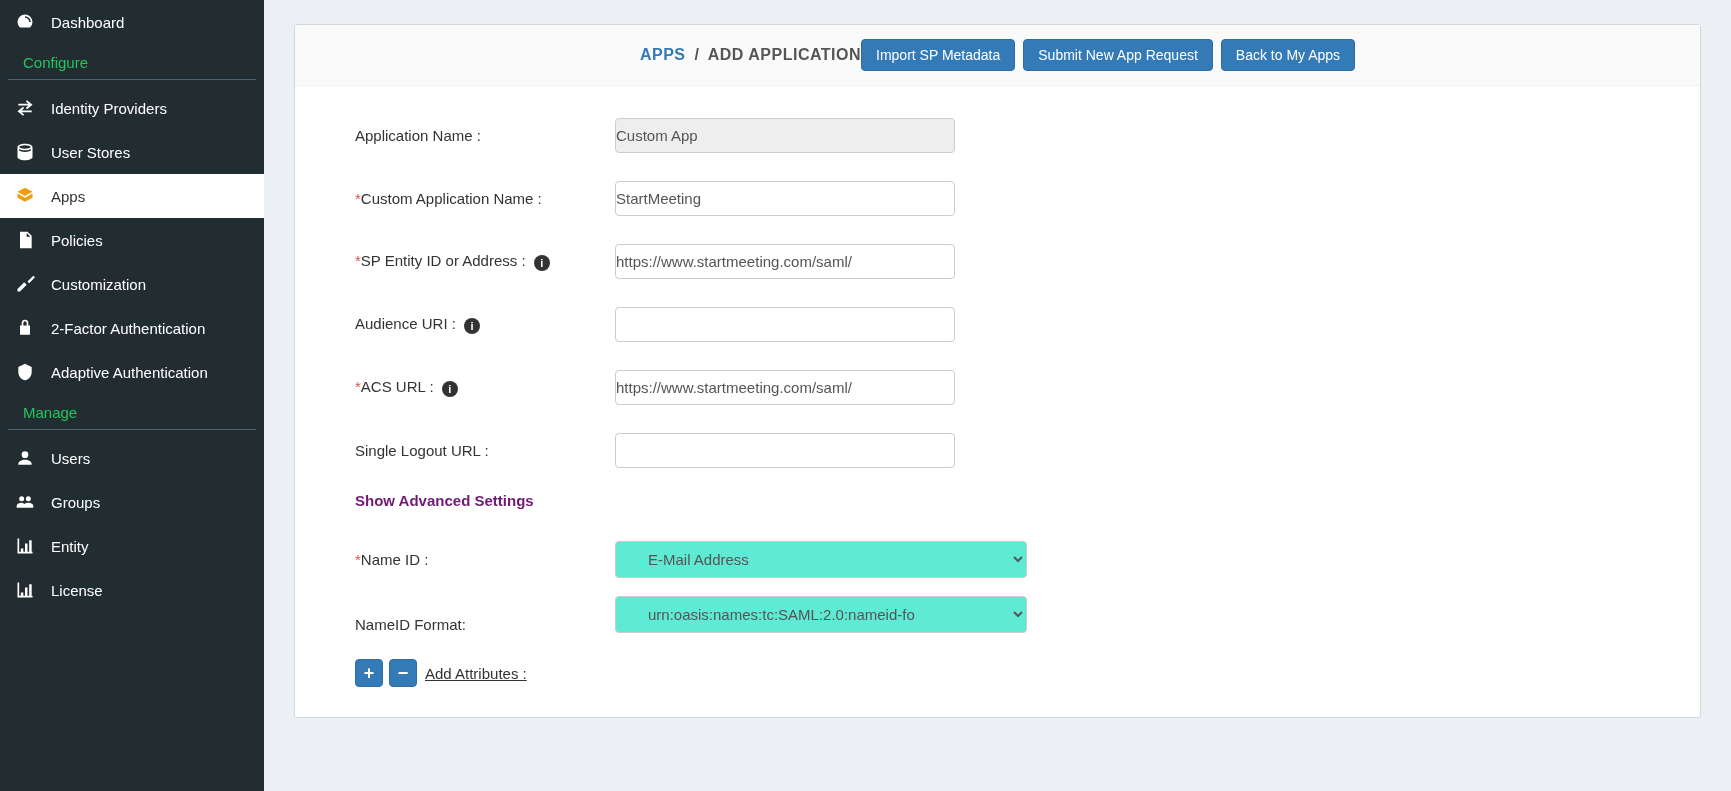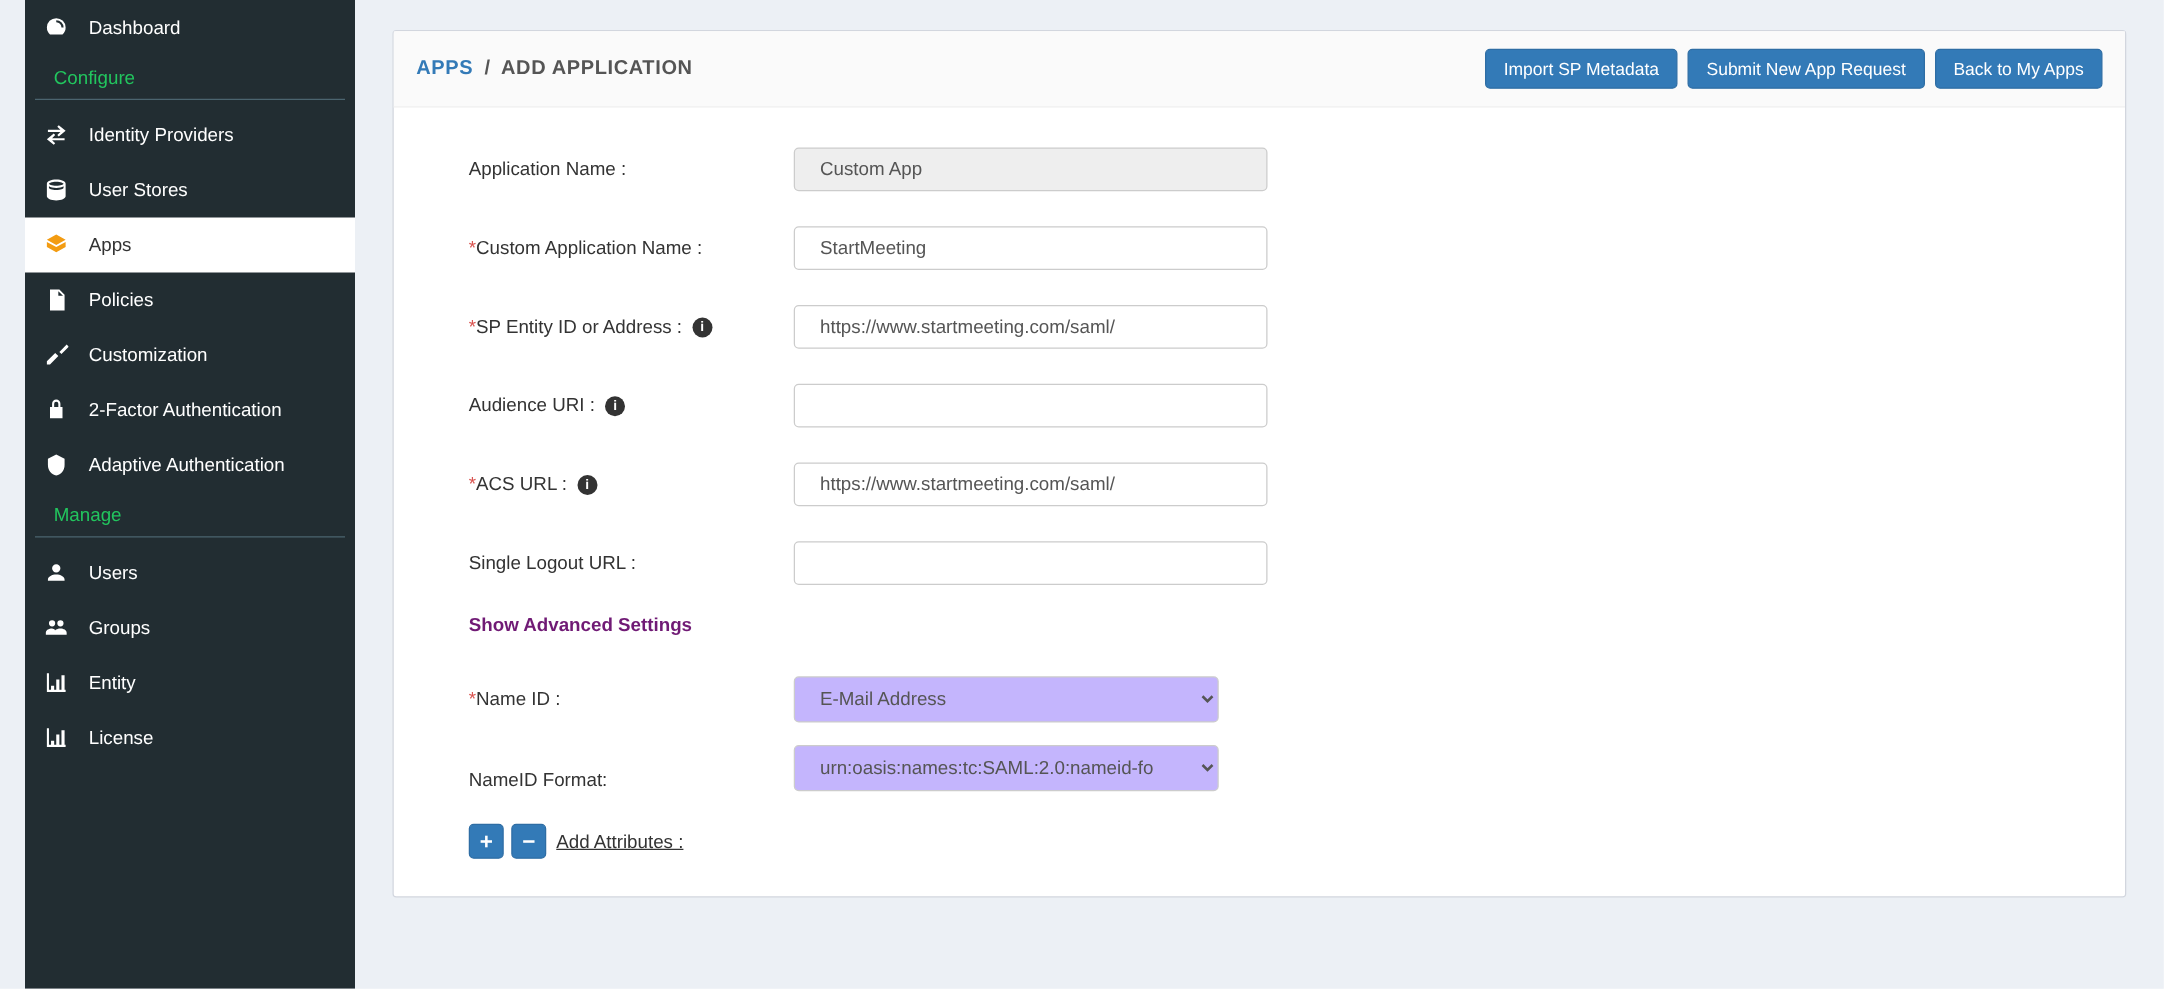--- a/index.html
+++ b/index.html
@@ -2,21 +2,21 @@
 <html><head>
   <meta charset="utf-8">
   <style>
     * { margin: 0; padding: 0; box-sizing: border-box; }
     body {
       font-family: "Helvetica Neue", Helvetica, Arial, sans-serif;
       background: #ecf0f5;
       color: #333;
       font-size: 14px;
     }
-    .layout { display: flex; min-height: 100vh; margin-left: 20px; }
+    .layout { display: flex; min-height: 100vh; }
 
     
     .sidebar {
       width: 264px;
       background: #222d32;
       color: #b8c7ce;
       flex-shrink: 0;
     }
     .side-item {
       display: flex;
@@ -51,22 +51,22 @@
     
     .main { flex: 1; padding: 24px 30px 0 30px; }
     .page-card {
       background: #ffffff;
       border: 1px solid #d2d6de;
       border-radius: 3px;
     }
     .page-head {
       display: flex;
       align-items: center;
-      justify-content: space-between;
-      padding: 14px 18px;
+      justify-content: center;
+      padding: 14px 2px;
       border-bottom: 1px solid #f0f0f0;
       background: #fafafa;
     }
     .breadcrumb { font-size: 16px; font-weight: 700; letter-spacing: 0.5px; }
     .breadcrumb .bc-root { color: #337ab7; text-decoration: none; }
     .breadcrumb .bc-sep { color: #555; padding: 0 4px; }
     .breadcrumb .bc-cur { color: #555; }
     .btn-row { display: flex; gap: 8px; }
     .btn {
       background: #337ab7;
@@ -83,40 +83,40 @@
       align-items: center;
       padding: 14px 0;
     }
     .fld-label {
       width: 260px;
       font-size: 15px;
       color: #333;
     }
     .req { color: #d9534f; }
     .fld-input {
-      width: 379px;
-      padding: 8px 20px;
+      width: 340px;
+      padding: 8px 0;
       border: 1px solid #ccc;
       border-radius: 4px;
       font-size: 15px;
       color: #555;
       background: #fff;
     }
     .fld-input[disabled] {
       background: #eee;
       color: #555;
     }
     .fld-select {
-      width: 340px;
-      padding: 8px 16px;
+      width: 412px;
+      padding: 8px 28px;
       border: 1px solid #ccc;
       border-radius: 4px;
       font-size: 15px;
       color: #555;
-      background: #c4b5fd;
+      background: #5eead4;
     }
     .info-icon {
       display: inline-flex;
       width: 16px;
       height: 16px;
       background: #333;
       color: #fff;
       border-radius: 50%;
       align-items: center;
       justify-content: center;

